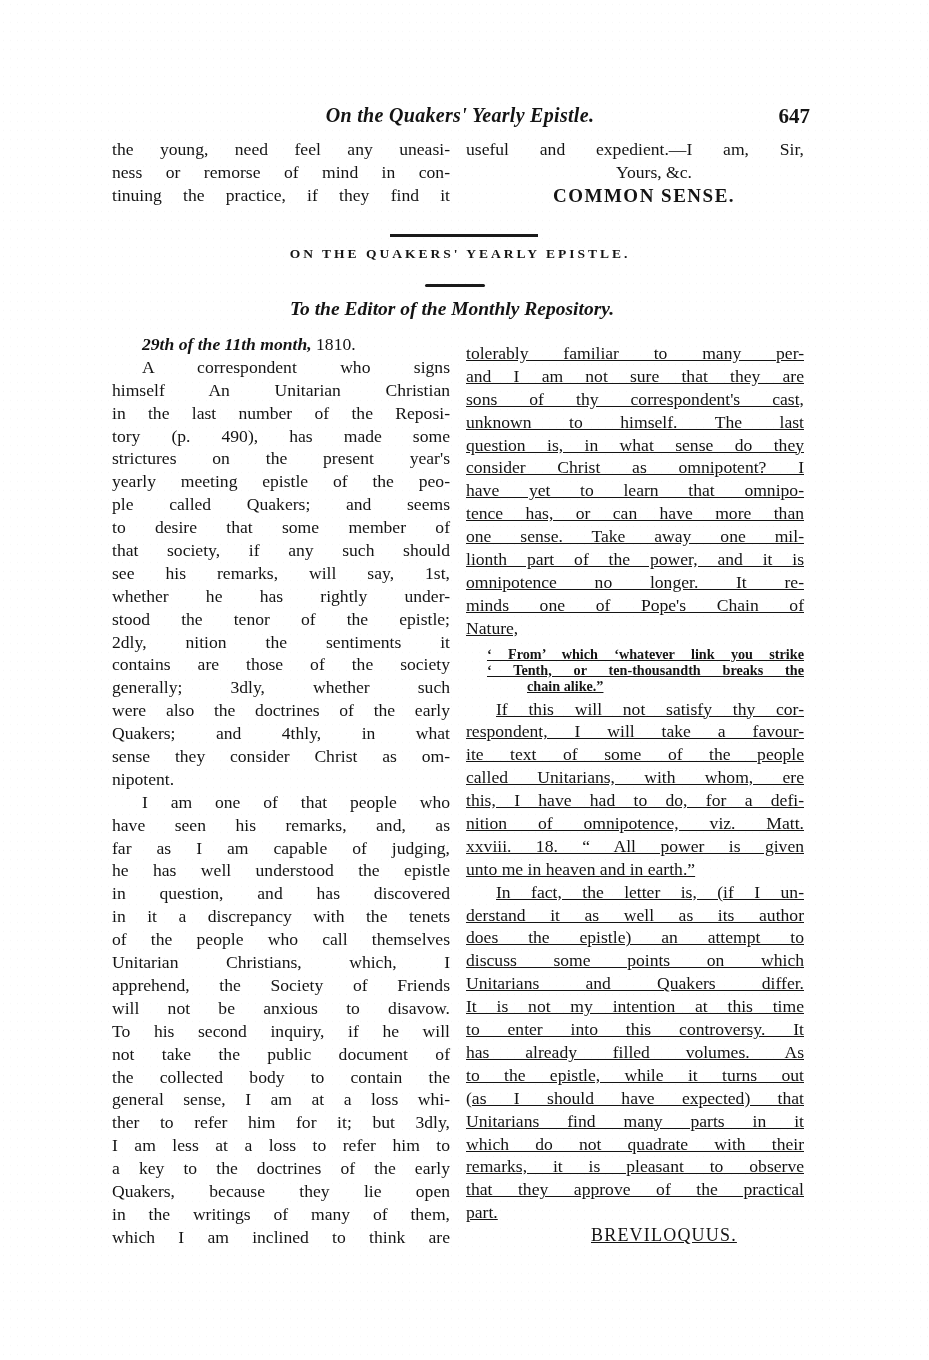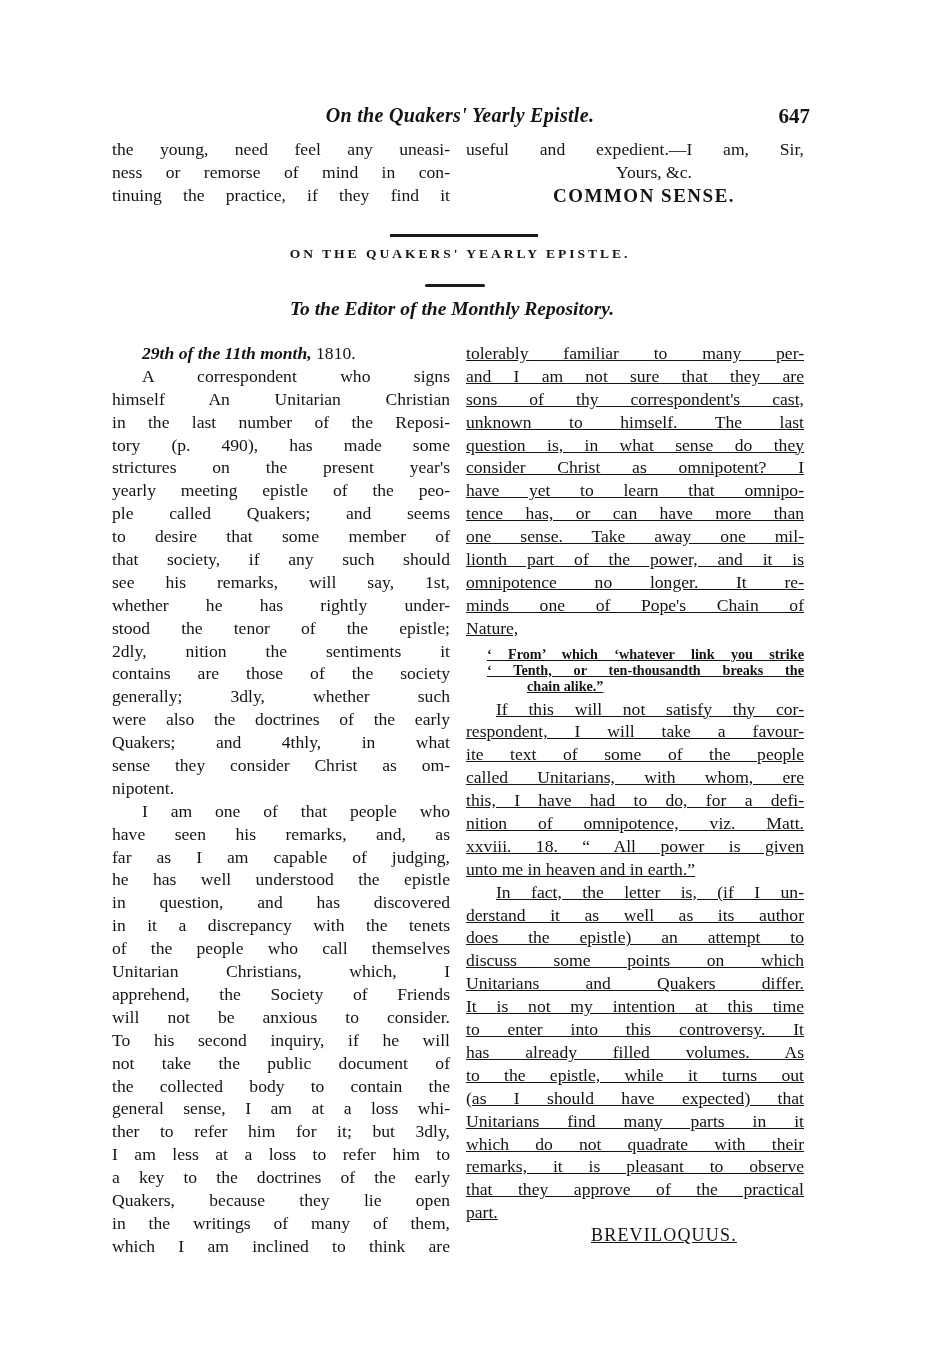--- a/index.html
+++ b/index.html
@@ -102,21 +102,21 @@
     }
     .salutation {
       position: absolute;
       left: 92px; width: 720px;
       top: 298px;
       text-align: center;
       font-style: italic;
       font-weight: bold;
       font-size: 19.5px;
     }
-    .col-left { left: 112px; top: 342px; }
+    .col-left { left: 112px; top: 333px; }
     .col-right { left: 466px; top: 342px; text-decoration: underline; }
     .dateline {
       font-style: italic;
       font-weight: bold;
     }
     .dateline-year { font-style: normal; }
     .quote-block {
       display: block;
       font-size: 14.2px;
       line-height: 16px;
@@ -202,21 +202,21 @@
     <span class="line last">nipotent.</span>
     <span class="line indent">I am one of that people who</span>
     <span class="line">have seen his remarks, and, as</span>
     <span class="line">far as I am capable of judging,</span>
     <span class="line">he has well understood the epistle</span>
     <span class="line">in question, and has discovered</span>
     <span class="line">in it a discrepancy with the tenets</span>
     <span class="line">of the people who call themselves</span>
     <span class="line">Unitarian Christians, which, I</span>
     <span class="line">apprehend, the Society of Friends</span>
-    <span class="line">will not be anxious to consider.</span>
+    <span class="line">will not be anxious to disavow.</span>
     <span class="line">To his second inquiry, if he will</span>
     <span class="line">not take the public document of</span>
     <span class="line">the collected body to contain the</span>
     <span class="line">general sense, I am at a loss whi-</span>
     <span class="line">ther to refer him for it; but 3dly,</span>
     <span class="line">I am less at a loss to refer him to</span>
     <span class="line">a key to the doctrines of the early</span>
     <span class="line">Quakers, because they lie open</span>
     <span class="line">in the writings of many of them,</span>
     <span class="line">which I am inclined to think are</span>

